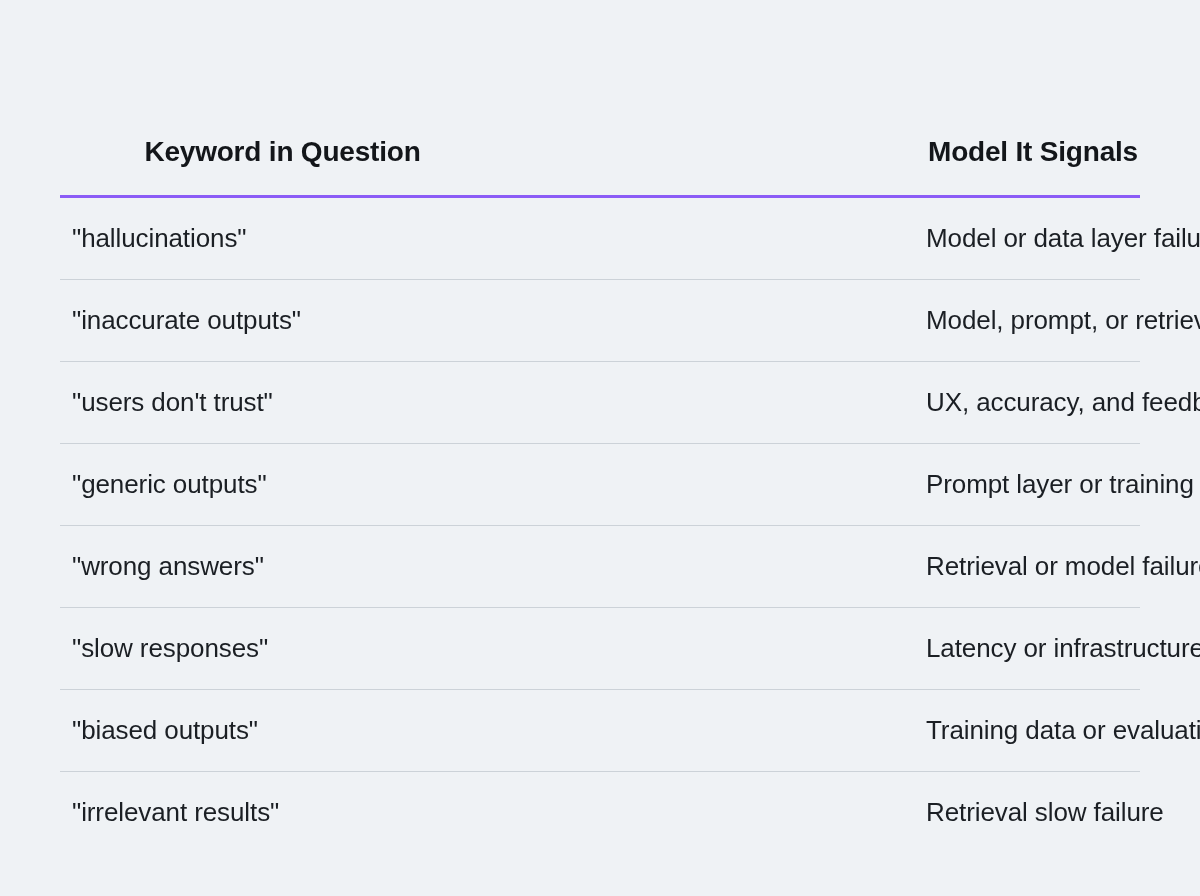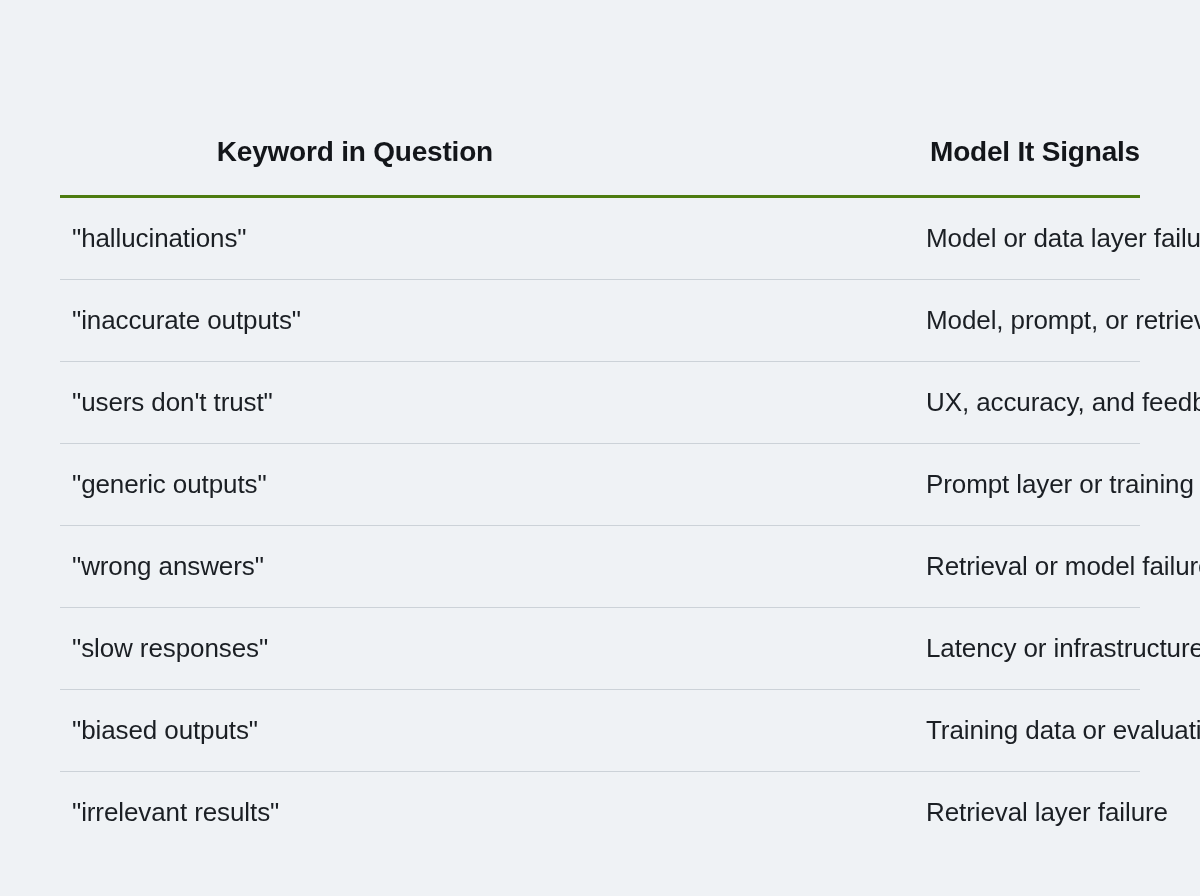--- a/index.html
+++ b/index.html
@@ -25,31 +25,31 @@
   table.keyword-table {
     width: 1080px;
     border-collapse: collapse;
     table-layout: fixed;
   }
 
   col.col-keyword { width: 433px; }
   col.col-signal  { width: 647px; }
 
   thead th {
-    text-align: right;
+    text-align: center;
     font-size: 28px;
     font-weight: bold;
     color: #13161a;
     letter-spacing: -0.2px;
     padding: 0 0 0 12px;
     height: 166px;
     vertical-align: bottom;
     line-height: 1;
     padding-bottom: 29px;
-    border-bottom: 3px solid #4d7c0f;
+    border-bottom: 3px solid #8b5cf6;
   }
 
   thead th.th-signal {
     padding-left: 433px;
   }
 
   tbody td {
     font-size: 26px;
     font-weight: normal;
     color: #1b1f24;
@@ -109,17 +109,17 @@
         <tr>
           <td class="cell-keyword">"slow responses"</td>
           <td class="cell-signal">Latency or infrastructure issue</td>
         </tr>
         <tr>
           <td class="cell-keyword">"biased outputs"</td>
           <td class="cell-signal">Training data or evaluation failure</td>
         </tr>
         <tr>
           <td class="cell-keyword">"irrelevant results"</td>
-          <td class="cell-signal">Retrieval layer failure</td>
+          <td class="cell-signal">Retrieval slow failure</td>
         </tr>
       </tbody>
   </table>
 </div>
 
 </body></html>

